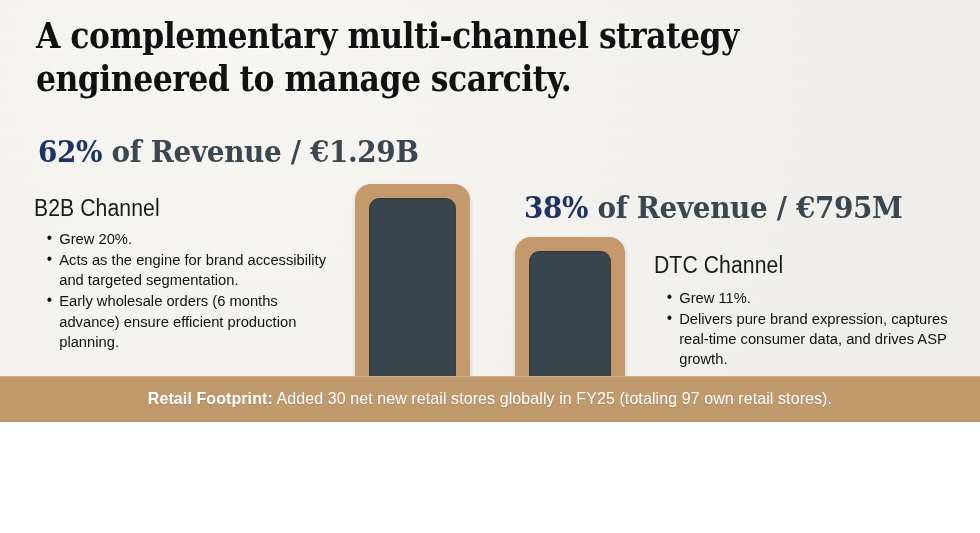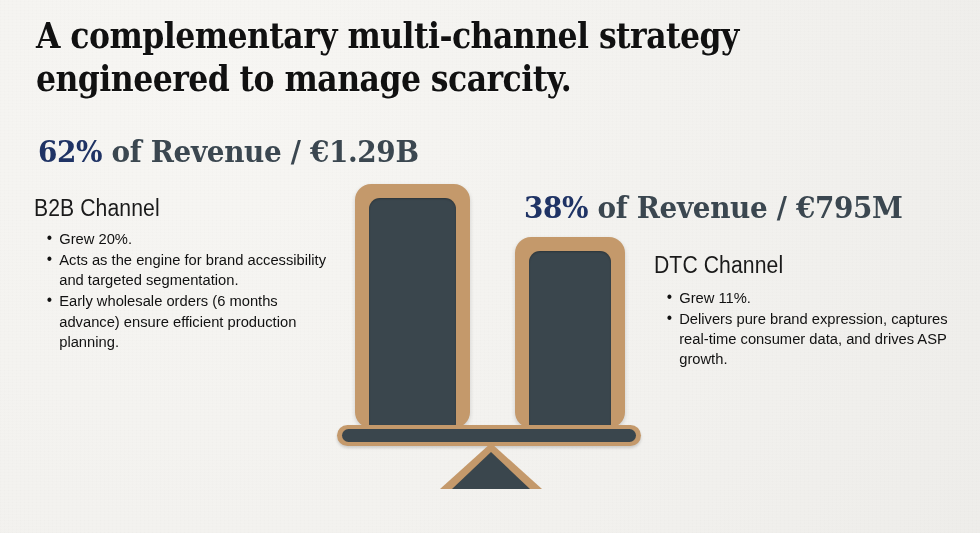--- a/index.html
+++ b/index.html
@@ -7,21 +7,21 @@
     margin: 0;
     padding: 0;
     background: #ffffff;
   }
   body {
     font-family: "Liberation Sans", sans-serif;
   }
   #slide {
     position: relative;
     width: 980px;
-    height: 533px;
+    height: 422px;
     overflow: hidden;
     background: #f5f4f1;
     background-image:
       radial-gradient(circle at 22% 18%, #f7f6f3 0%, #f2f1ee 62%, #eeedea 100%);
   }
   
   #slide::before {
     content: "";
     position: absolute;
     inset: 0;
@@ -220,14 +220,19 @@
     <span class="pct">38%</span><span> of Revenue / €795M</span>
   </div>
 
   <div class="channel-name dtc-name">DTC Channel</div>
 
   <ul class="bullets dtc-bullets">
     <li>Grew 11%.</li>
     <li>Delivers pure brand expression, captures real-time consumer data, and drives ASP growth.</li>
   </ul>
 
+  <div class="footer">
+    <div class="footer-text">
+      <b>Retail Footprint:</b><span> Added 30 net new retail stores globally in FY25 (totaling 97 own retail stores).</span>
+    </div>
+  </div>
 
 </div>
 
 </body></html>

